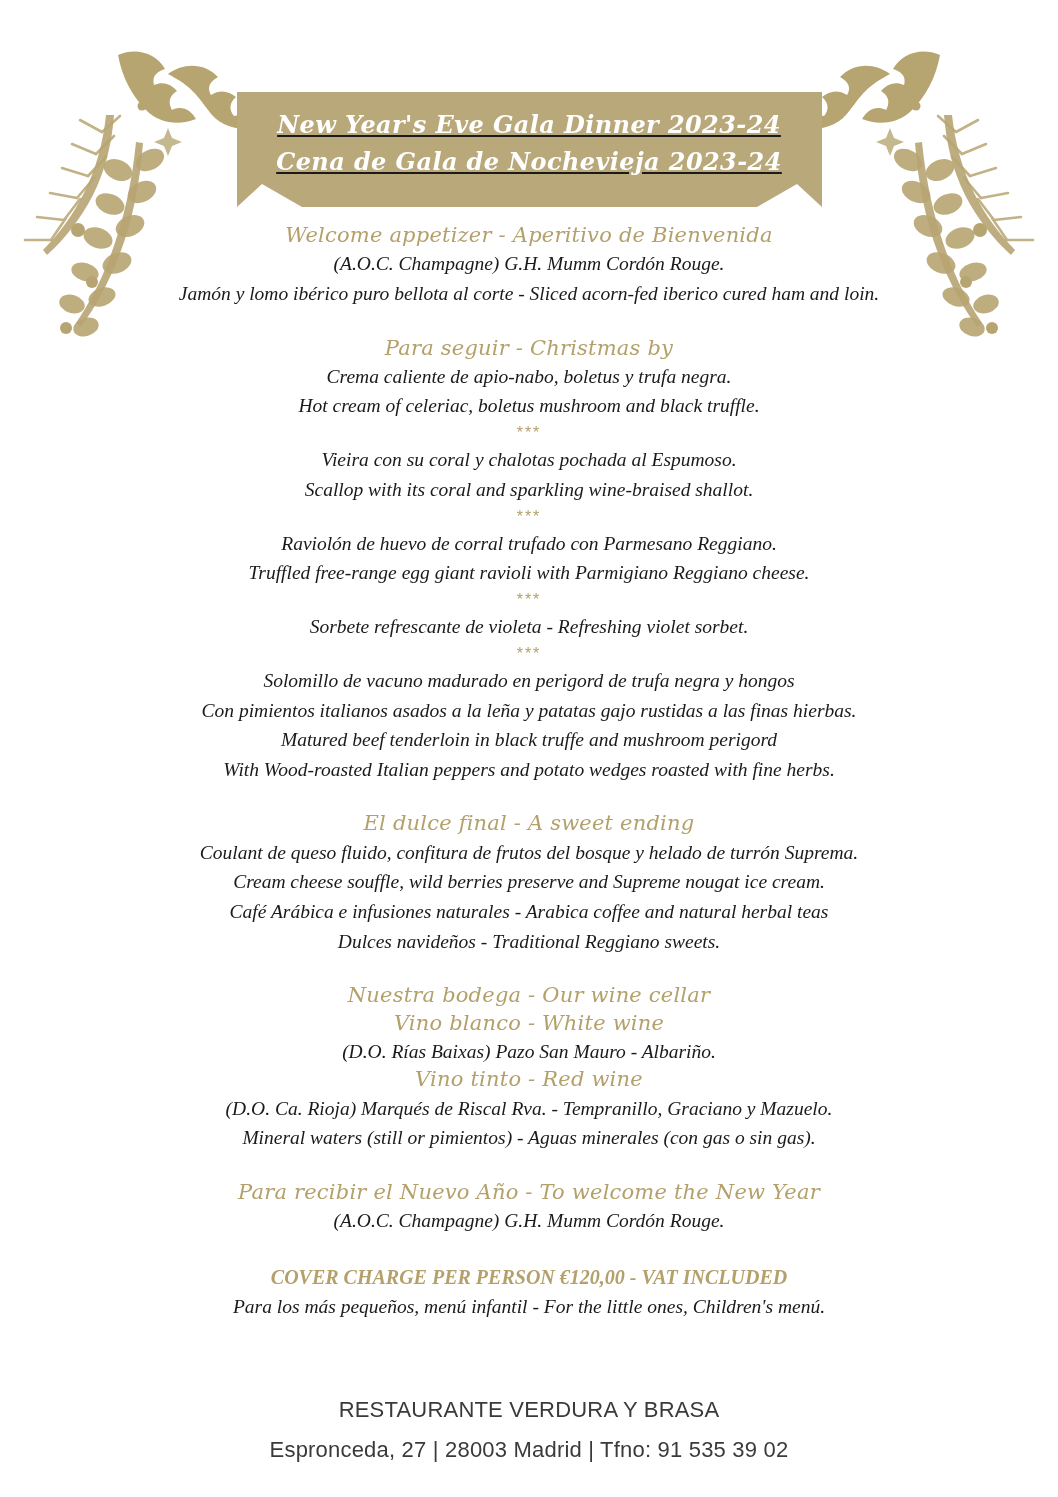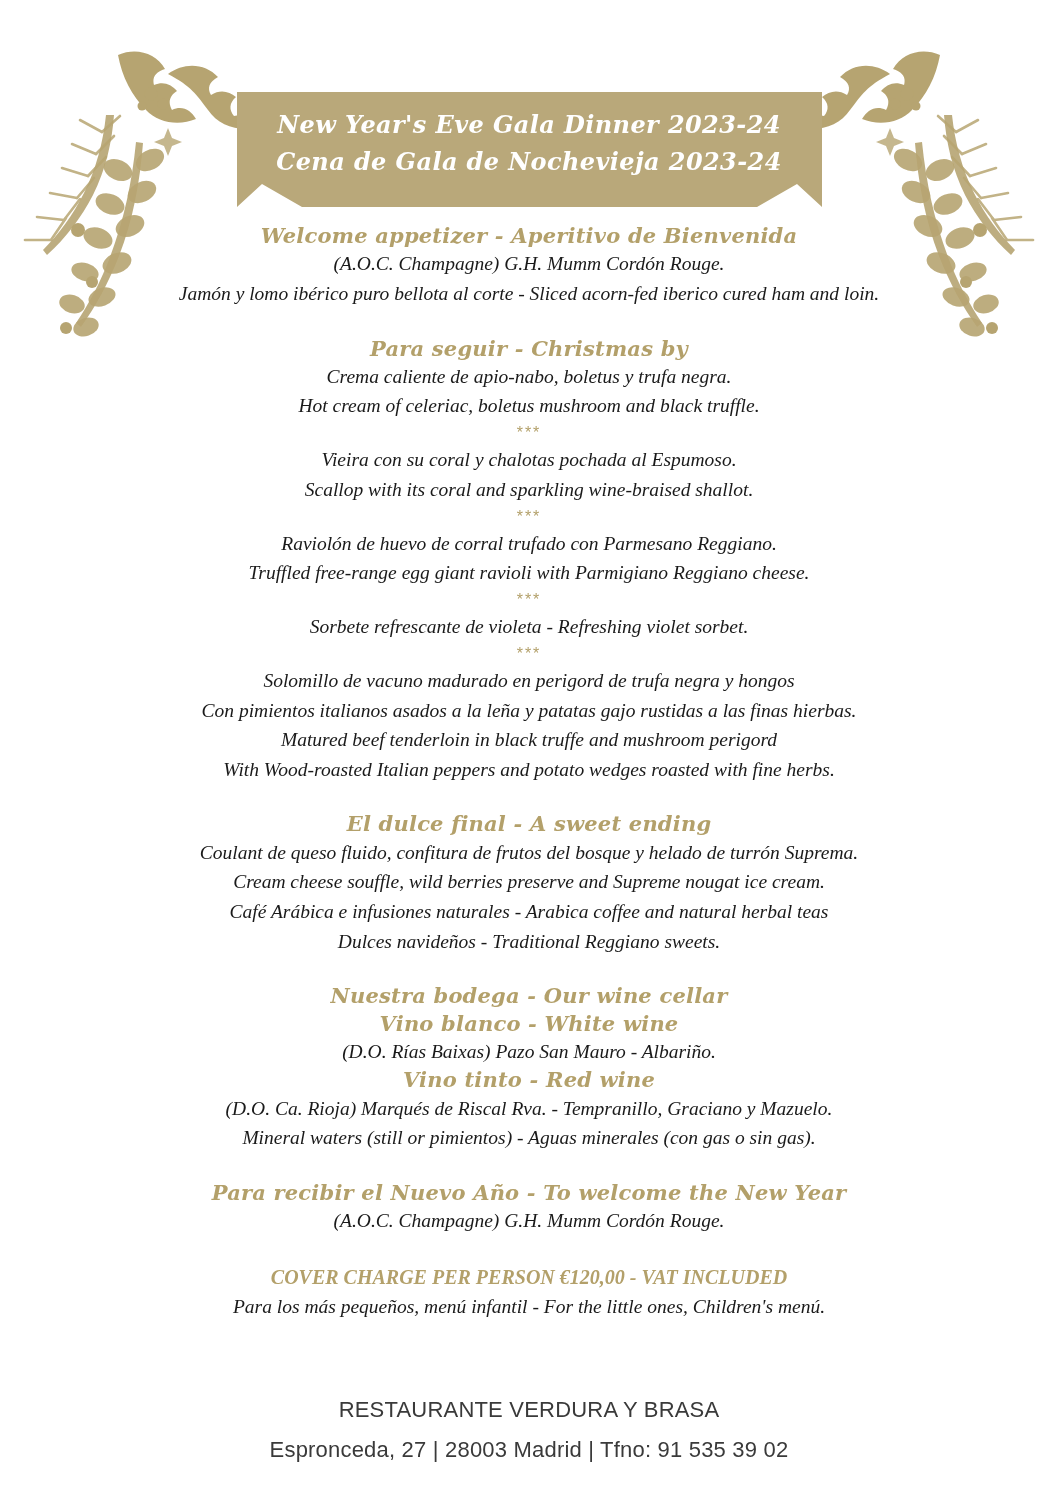--- a/index.html
+++ b/index.html
@@ -47,20 +47,21 @@
     left: 0;
     right: 0;
     top: 92px;
     display: flex;
     justify-content: center;
   }
   .banner {
     position: relative;
     width: 585px;
     height: 138px;
+    text-decoration: underline;
   }
   .banner svg {
     position: absolute;
     inset: 0;
   }
   .banner-text {
     position: relative;
     z-index: 2;
     padding-top: 14px;
     text-align: center;
@@ -81,21 +82,21 @@
     position: absolute;
     top: 222px;
     left: 60px;
     width: 938px;
     text-align: center;
   }
 
   .section-head {
     font-family: "DejaVu Serif", serif;
     font-style: italic;
-    font-weight: bold;
+    font-weight: normal;
     color: #b3a06a;
     font-size: 21px;
     letter-spacing: 0.2px;
     line-height: 1.3;
     margin: 0;
   }
   .section-head.small-gap { margin-top: 0; }
 
   .line {
     font-family: "Liberation Serif", serif;

